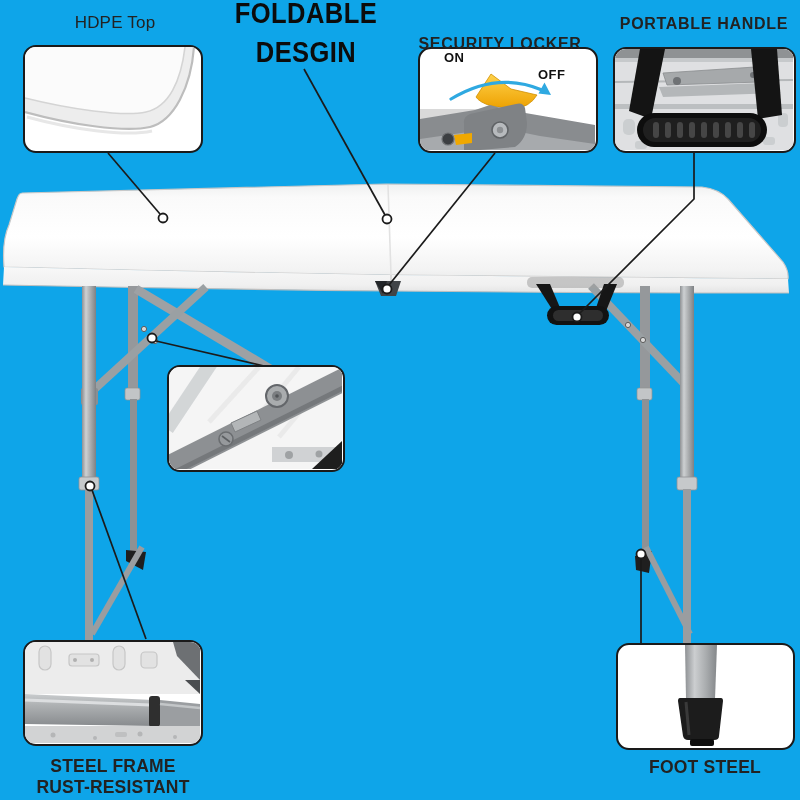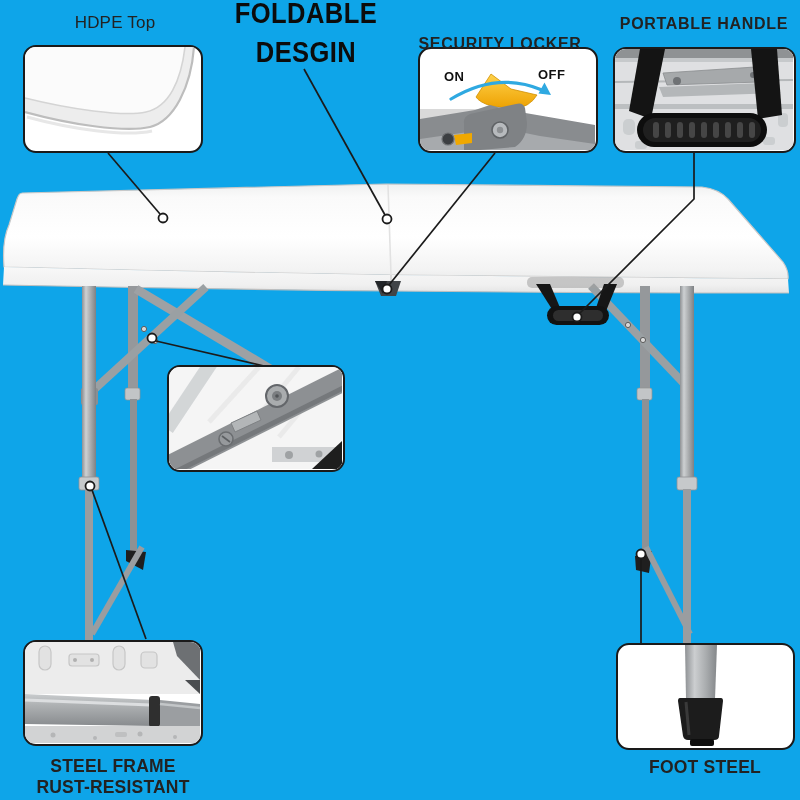--- a/index.html
+++ b/index.html
@@ -13,21 +13,21 @@
        font-family:"Liberation Sans",sans-serif;}
   #lbl-hdpe{left:40px;top:13px;width:150px;font-size:17px;font-weight:500;letter-spacing:.2px;}
   #headline{left:216px;top:-6px;width:180px;font-size:29px;font-weight:900;color:#0c0c0c;
             line-height:39px;transform:scaleX(.88);transform-origin:50% 0;letter-spacing:.5px;}
   #lbl-security{left:408px;top:15px;width:184px;font-size:16px;font-weight:600;letter-spacing:.7px;margin-top:20px;}
   #lbl-handle{left:608px;top:15px;width:192px;font-size:16px;font-weight:600;letter-spacing:.7px;}
   #lbl-leglock{left:161px;top:482px;width:190px;font-size:17.5px;font-weight:600;letter-spacing:.3px;}
   #lbl-frame{left:20px;top:756px;width:186px;font-size:17.5px;font-weight:600;line-height:21px;letter-spacing:.2px;}
   #lbl-foot{left:612px;top:757px;width:186px;font-size:17.5px;font-weight:600;line-height:21px;letter-spacing:.2px;}
   .switch-word{position:absolute;font-size:13px;font-weight:800;color:#101010;letter-spacing:.5px;}
-  #sw-on{left:24px;top:20px;}
+  #sw-on{left:24px;top:1px;}
   #sw-off{left:118px;top:18px;}
 </style>
 </head>
 <body>
 
 <div id="stage">
 
   <svg id="scene" width="800" height="800" viewBox="0 0 800 800">
     <defs>
       <linearGradient id="topGrad" x1="0" y1="0" x2="0" y2="1">

